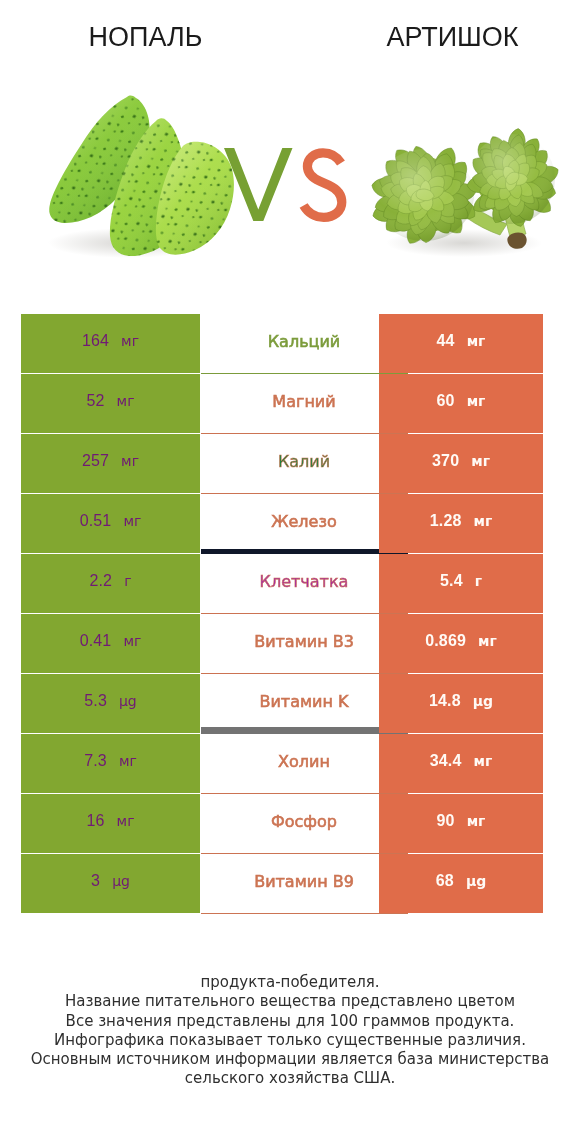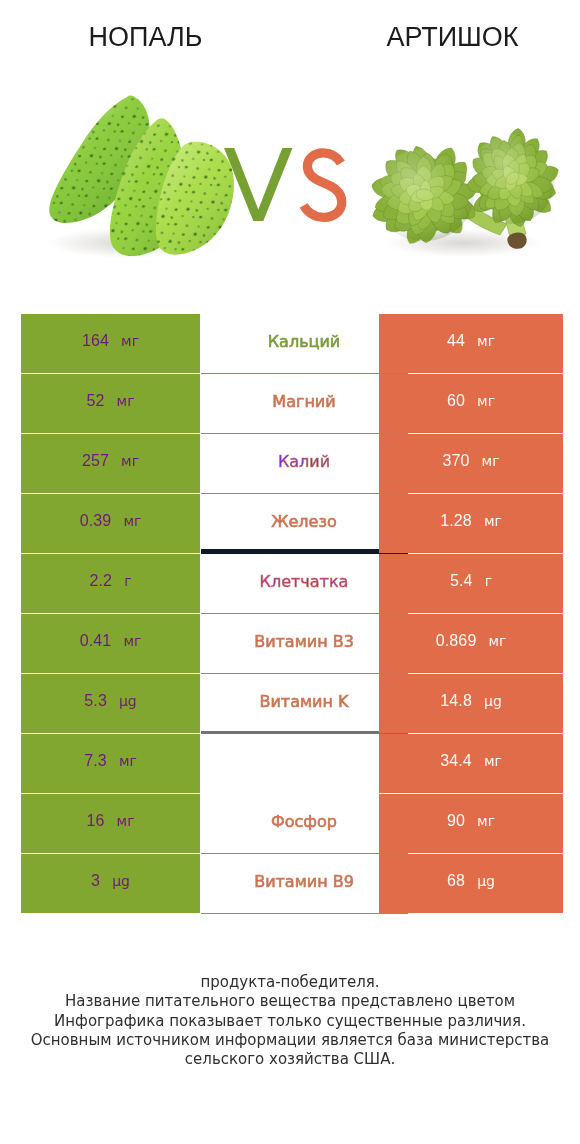--- a/index.html
+++ b/index.html
@@ -8,21 +8,21 @@
   .hdr{position:absolute;left:0;top:0;width:580px;height:300px;}
   .ttl{position:absolute;font-size:27px;line-height:27px;color:#1b1b1b;text-align:center;font-weight:400;}
   #t-left{left:0;top:24px;width:253px;padding-left:19px;}
   #t-right{left:290px;top:24px;width:325px;}
   #veg{position:absolute;left:0;top:0;}
   .table{position:absolute;left:21px;top:314px;width:537px;}
   .row{position:relative;height:60px;}
   .cell{position:absolute;top:0;height:59px;display:flex;align-items:baseline;justify-content:center;padding-top:18px;box-sizing:border-box;}
   .left{left:0;width:179px;background:#82a730;color:#701a75;}
   .mid{left:179.5px;width:207px;background:#fff;height:60px;}
-  .right{left:358px;width:184px;background:#e06c49;color:#fffaf5;}
+  .right{left:358px;width:164px;background:#e06c49;color:#fffaf5;font-weight:bold;}
   .val{font-size:16px;letter-spacing:0.15px;}
   .unit{font-family:"DejaVu Sans",sans-serif;font-size:14px;margin-left:0;letter-spacing:0;padding-left:12px;}
   .mid .lbl{font-family:"DejaVu Sans",sans-serif;font-size:16px;font-weight:400;letter-spacing:0;}
   .mid{box-sizing:border-box;}
   .foot{position:absolute;left:0;top:973px;width:580px;text-align:center;font-family:"DejaVu Sans",sans-serif;font-size:15px;color:#2f2f2f;line-height:19.3px;}
   #veg .b1{fill:#88b038;stroke:#628a22;stroke-width:.5}
   #veg .b2{fill:#95bc42;stroke:#6b9128;stroke-width:.5}
   #veg .b3{fill:#a3c84e;stroke:#759b30;stroke-width:.5}
   #veg .b4{fill:#b2d35e;stroke:#7fa43a;stroke-width:.5}
 </style>
@@ -254,30 +254,30 @@
           <span class="val">60</span>
           <span class="unit">мг</span>
         </div>
       </div>
       <div class="row">
         <div class="cell left">
           <span class="val">257</span>
           <span class="unit">мг</span>
         </div>
         <div class="cell mid" style="border-bottom:1px solid #cc7453">
-          <span class="lbl" style="color:#6d28d9;-webkit-text-stroke:0.6px #cc7453">Калий</span>
+          <span class="lbl" style="color:#15803d;-webkit-text-stroke:0.6px #cc7453">Калий</span>
         </div>
         <div class="cell right">
           <span class="val">370</span>
           <span class="unit">мг</span>
         </div>
       </div>
       <div class="row">
         <div class="cell left">
-          <span class="val">0.39</span>
+          <span class="val">0.51</span>
           <span class="unit">мг</span>
         </div>
         <div class="cell mid" style="border-bottom:5px solid #0f172a">
           <span class="lbl" style="color:#cc7453;-webkit-text-stroke:0.6px #cc7453">Железо</span>
         </div>
         <div class="cell right">
           <span class="val">1.28</span>
           <span class="unit">мг</span>
         </div>
       </div>
@@ -305,32 +305,35 @@
         <div class="cell right">
           <span class="val">0.869</span>
           <span class="unit">мг</span>
         </div>
       </div>
       <div class="row">
         <div class="cell left">
           <span class="val">5.3</span>
           <span class="unit">µg</span>
         </div>
-        <div class="cell mid" style="border-bottom:3px solid #737373">
+        <div class="cell mid" style="border-bottom:7px solid #737373">
           <span class="lbl" style="color:#cc7453;-webkit-text-stroke:0.6px #cc7453">Витамин K</span>
         </div>
         <div class="cell right">
           <span class="val">14.8</span>
           <span class="unit">µg</span>
         </div>
       </div>
       <div class="row">
         <div class="cell left">
           <span class="val">7.3</span>
           <span class="unit">мг</span>
+        </div>
+        <div class="cell mid" style="border-bottom:1px solid #cc7453">
+          <span class="lbl" style="color:#cc7453;-webkit-text-stroke:0.6px #cc7453">Холин</span>
         </div>
         <div class="cell right">
           <span class="val">34.4</span>
           <span class="unit">мг</span>
         </div>
       </div>
       <div class="row">
         <div class="cell left">
           <span class="val">16</span>
           <span class="unit">мг</span>
@@ -353,17 +356,18 @@
         </div>
         <div class="cell right">
           <span class="val">68</span>
           <span class="unit">µg</span>
         </div>
       </div>
     </div>
  <div class="foot" id="foot">
       <div>продукта-победителя.</div>
       <div>Название питательного вещества представлено цветом</div>
+      <div>Все значения представлены для 100 граммов продукта.</div>
       <div>Инфографика показывает только существенные различия.</div>
       <div>Основным источником информации является база министерства</div>
       <div>сельского хозяйства США.</div>
     </div>
 </div>
 
 </body></html>

